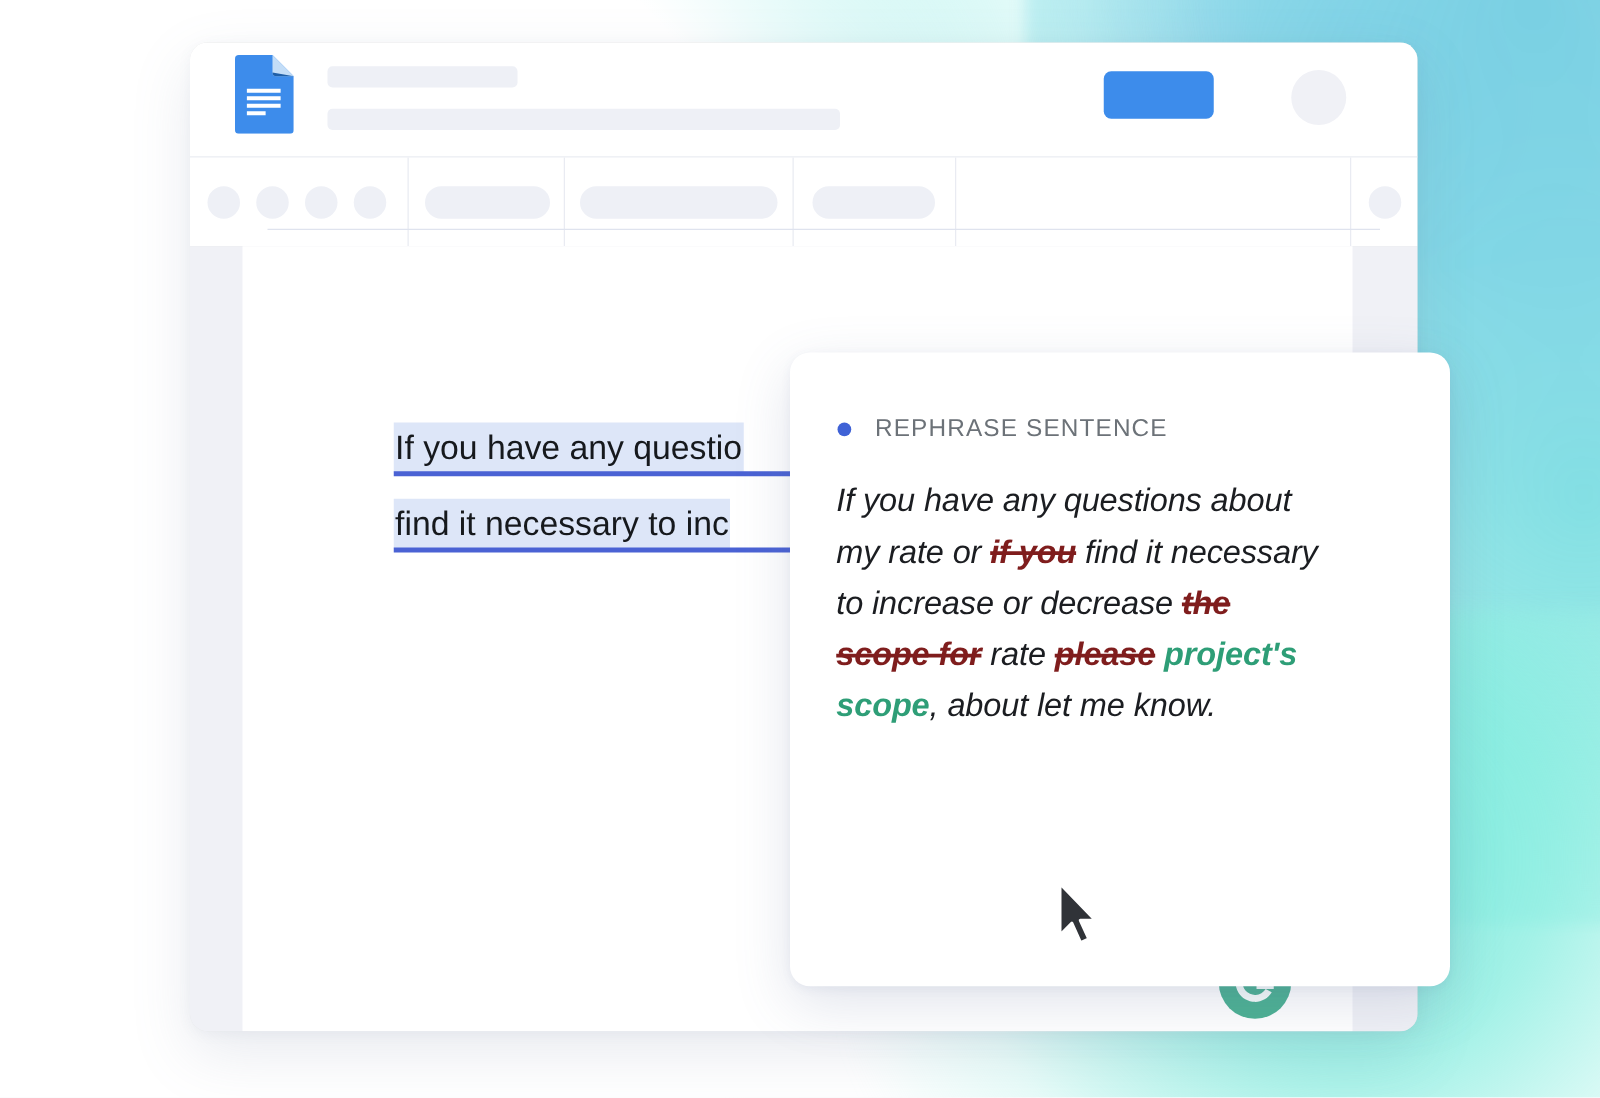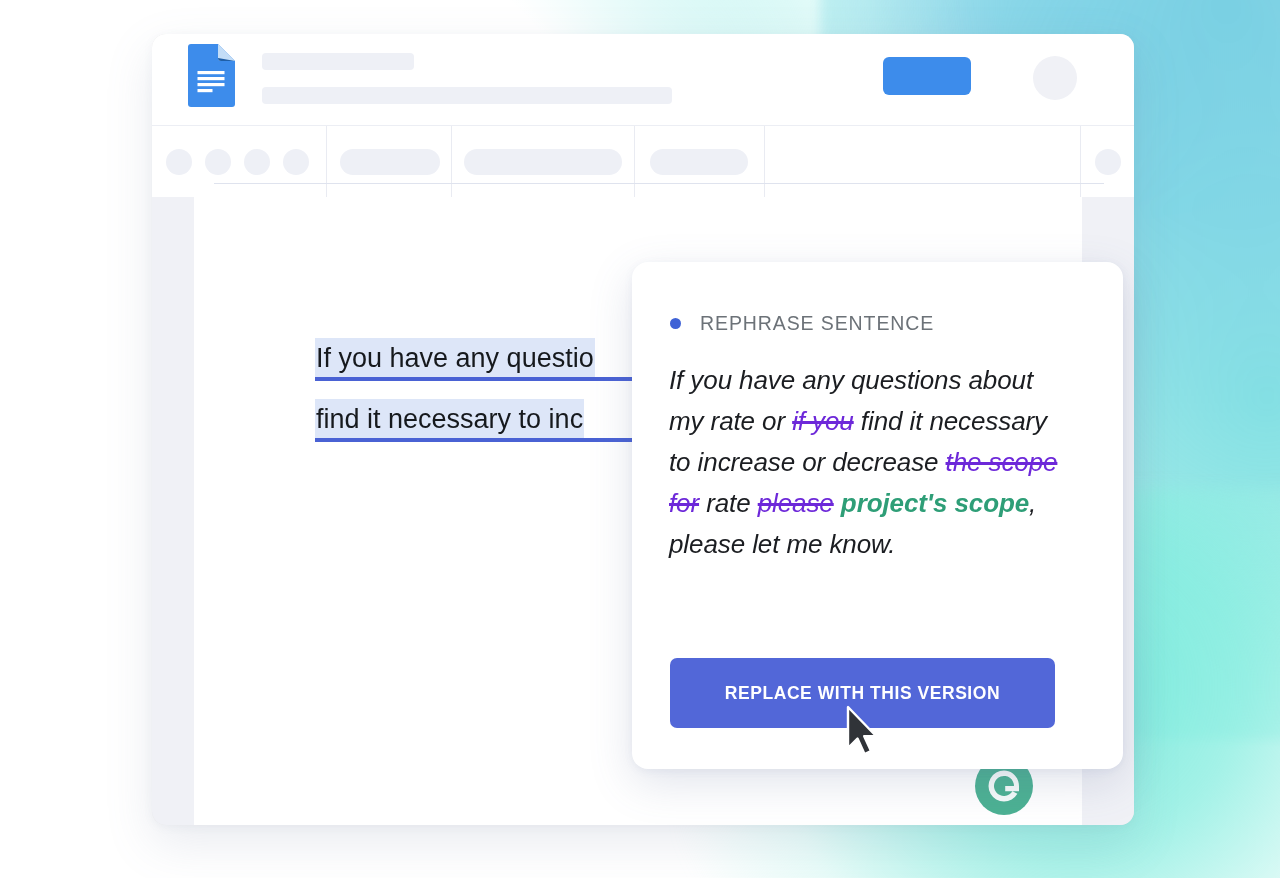--- a/index.html
+++ b/index.html
@@ -224,22 +224,22 @@
     border-radius: 50%;
     background: #4cb193;
     display: flex;
     align-items: center;
     justify-content: center;
   }
 
   
   #suggestion-card {
     position: absolute;
-    left: 632px; top: 262px;
-    width: 491px; height: 507px;
+    left: 632px; top: 282px;
+    width: 528px; height: 507px;
     background: #ffffff;
     border-radius: 16px;
     box-shadow: 0 14px 44px rgba(90,105,150,0.18), 0 2px 8px rgba(90,105,150,0.08);
     z-index: 20;
     padding-left: 28px;
   }
 
   #card-header {
     position: absolute;
     left: 38px; top: 50px;
@@ -265,24 +265,24 @@
     position: absolute;
     left: 37px; top: 98px;
     width: 392px;
     font-style: italic;
     font-size: 26px;
     line-height: 41px;
     color: #1b1d21;
     letter-spacing: -0.1px;
   }
   #card-body .del {
-    color: #6d28d9;
+    color: #7f1d1d;
     text-decoration: line-through;
     text-decoration-thickness: 2.5px;
-    font-weight: 400;
+    font-weight: 700;
   }
   #card-body .ins {
     color: #2e9e77;
     font-weight: 600;
   }
 
   #replace-button {
     position: absolute;
     left: 38px; top: 396px;
     width: 385px; height: 70px;
@@ -381,23 +381,22 @@
   </div>
 
   <div id="suggestion-card">
 
     <div id="card-header">
       <span id="card-bullet"></span>
       <span id="card-kicker">REPHRASE SENTENCE</span>
     </div>
 
     <div id="card-body">
-      <span>If you have any questions about my rate or </span><span class="del">if you</span><span> find it necessary to increase or decrease </span><span class="del">the scope for</span><span> rate </span><span class="del">please</span><span> </span><span class="ins">project's scope</span><span>, please let me know.</span>
+      <span>If you have any questions about my rate or </span><span class="del">if you</span><span> find it necessary to increase or decrease </span><span class="del">the scope for</span><span> rate </span><span class="del">please</span><span> </span><span class="ins">project's scope</span><span>, about let me know.</span>
     </div>
 
-    <button id="replace-button">REPLACE WITH THIS VERSION</button>
   </div>
 
   <svg id="mouse-cursor" viewBox="0 0 34 52">
     <path d="M3 2 L3 43 L12.5 33.5 L19.5 49 L26 46 L19.2 31.2 L31 31 Z" fill="#303338" stroke="#ffffff" stroke-width="2.4" stroke-linejoin="round"></path>
   </svg>
 
 </div>
 
 </body></html>

